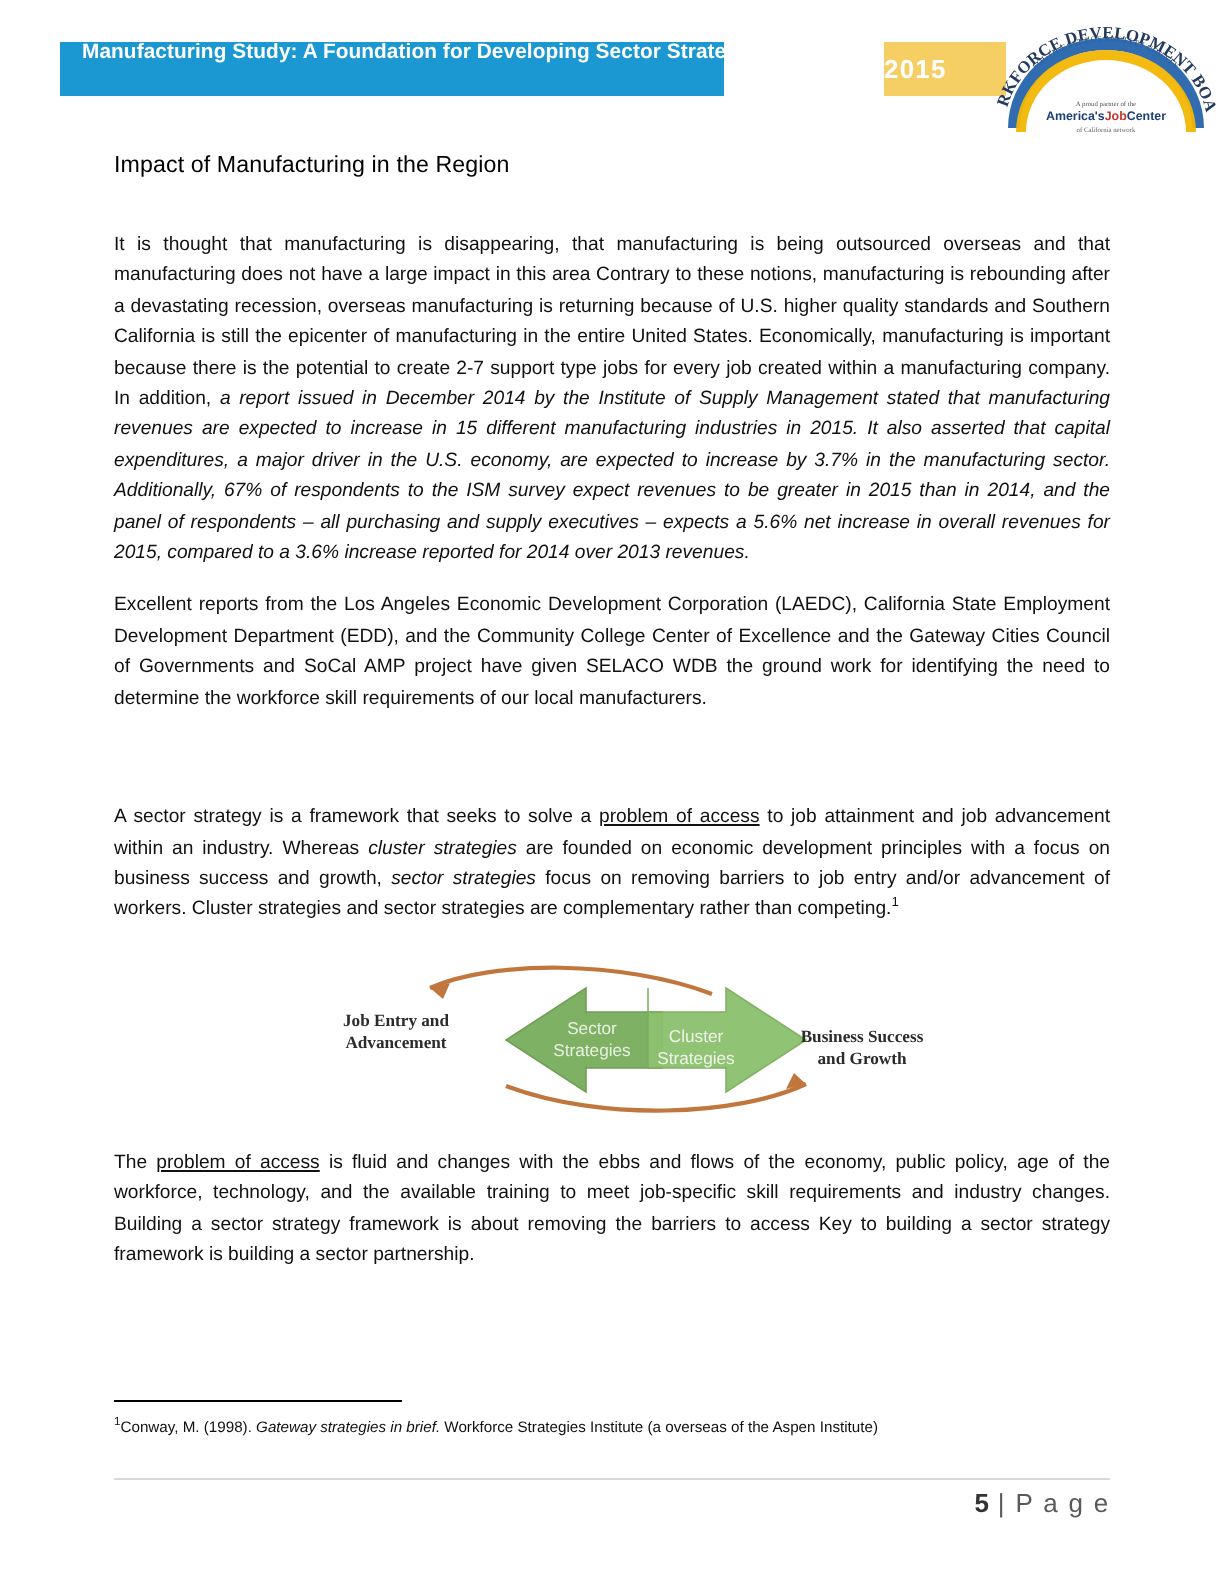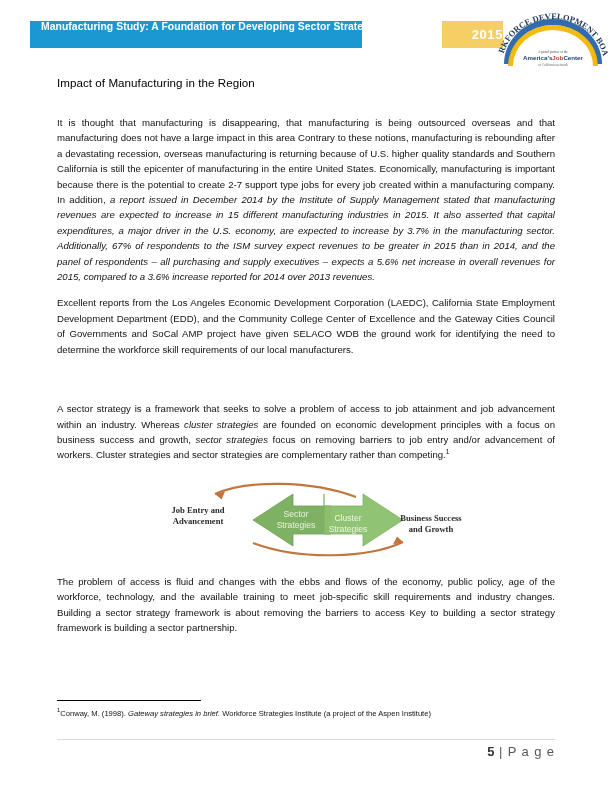--- a/index.html
+++ b/index.html
@@ -45,21 +45,21 @@
   }
   .header-year-bar {
     position: absolute;
     left: 412px;
     top: 0;
     width: 61px;
     height: 27px;
     background: #f6cf64;
     display: flex;
     align-items: center;
-    justify-content: flex-end;
+    justify-content: flex-start;
   }
   .header-year-text {
     color: #ffffff;
     font-size: 13px;
     font-weight: bold;
     letter-spacing: 0.6px;
     font-family: "Liberation Sans", sans-serif;
   }
 
   
@@ -96,21 +96,21 @@
     line-height: 15.4px;
     margin: 0;
     text-align: justify;
     font-family: "Liberation Sans", sans-serif;
     color: #111111;
   }
   .para-gap { height: 11px; }
   .para-gap-sm { height: 10px; }
 
   .it { font-style: italic; }
-  .ul { }
+  .ul { text-decoration: underline; }
   sup.fn {
     font-size: 6.6px;
     vertical-align: super;
     line-height: 0;
   }
 
   
   .diagram-wrap {
     position: relative;
     width: 498px;
@@ -247,17 +247,17 @@
   </div>
 
   <div class="para-gap-sm"></div>
 
   <p class="body-para"><span>The </span><span class="ul">problem of access</span><span> is fluid and changes with the ebbs and flows of the economy, public policy, age of the workforce, technology, and the available training to meet job-specific skill requirements and industry changes.   Building a sector strategy framework is about removing the barriers to access   Key to building a sector strategy framework is building a sector partnership.</span></p>
 
 </div>
 
 <div class="footnote-area">
   <div class="footnote-rule"></div>
-  <div class="footnote-text"><sup>1</sup><span>Conway, M. (1998). </span><span class="it">Gateway strategies in brief.</span><span> Workforce Strategies Institute (a project of the Aspen Institute)</span></div>
+  <div class="footnote-text"><sup>1</sup><span>Conway, M. (1998). </span><span class="it">Gateway strategies in brief.</span><span> Workforce Strategies Institute (a overseas of the Aspen Institute)</span></div>
 </div>
 
 <div class="footer-rule"></div>
 <div class="page-number"><span class="pg-num">5</span><span> | </span><span>P a g e</span></div>
 
 </body></html>

